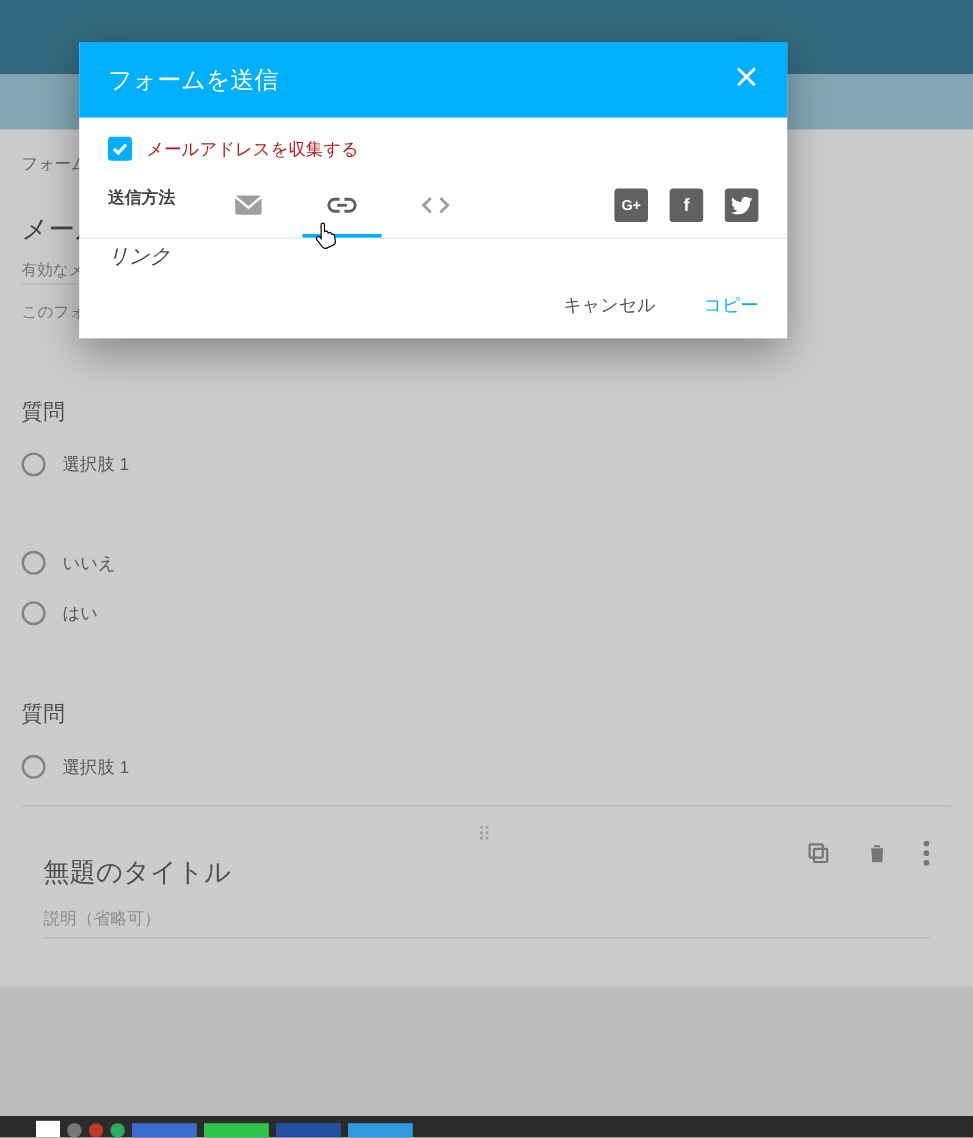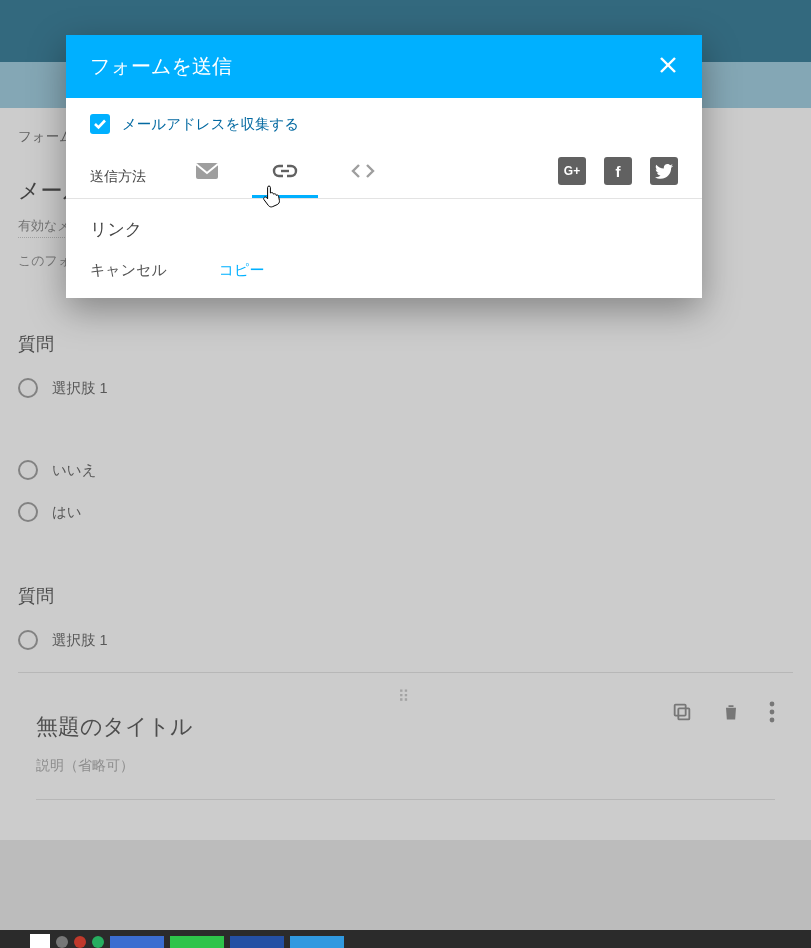--- a/index.html
+++ b/index.html
@@ -60,91 +60,91 @@
   .drag-dots {
     text-align:center; letter-spacing:4px; color:#bbb; font-size:16px;
     padding-top:4px;
   }
   .card-title-input {
     border:none; border-bottom:1px solid transparent;
     font-size:22px; color:#333; width:70%; padding:6px 0;
   }
   .card-desc {
     display:block; width:100%;
-    font-size:14px; color:#999; padding:8px 0 24px 0;
+    font-size:14px; color:#999; padding:8px 0 6px 0;
     border-bottom:1px solid #ddd;
   }
   .card-actions {
     position:absolute; right:18px; top:28px;
     display:flex; gap:28px; align-items:center;
   }
 
   
   .scrim {
     position:absolute; inset:0; background:rgba(120,120,120,0.38);
   }
 
   
   .modal {
     position:absolute;
     left: 66px; top: 35px;
-    width: 636px;
+    width: 590px;
     background:#fff;
     box-shadow: 0 12px 34px rgba(0,0,0,0.35);
     z-index: 10;
   }
   .modal-head {
     background:#00b0ff;
     color:#fff;
     padding: 18px 24px;
     display:flex; justify-content:space-between; align-items:center;
   }
   .modal-head h2 { font-weight:400; font-size:20px; }
   .modal-body { padding: 16px 24px 18px 24px; }
-  .collect-row { display:flex; align-items:center; gap:12px; font-size:14.5px; color:#0369a1;}
+  .collect-row { display:flex; align-items:center; gap:12px; font-size:14.5px; color:#b91c1c;}
   .chk {
     width:20px; height:20px; border-radius:3px; background:#00b0ff;
     display:flex; align-items:center; justify-content:center;
   }
   .tabs-row {
     display:flex; align-items:center; justify-content:space-between;
     margin-top: 22px;
   }
-  .tabs-left { display:flex; align-items:flex-end; gap:44px; }
+  .tabs-left { display:flex; align-items:flex-start; gap:44px;font-weight:bold; }
   .method-label { font-size:14px; color:#444; }
   .tab-icon { color:#9e9e9e; display:flex; align-items:center; justify-content:center; width:34px; height:30px; }
   .tab-active { position:relative; color:#616161; }
   .tab-active::after {
     content:""; position:absolute; left:-16px; right:-16px; bottom:-12px;
     height:3px; background:#00b0ff;
   }
   .tabs-right { display:flex; gap:18px; }
   .social-sq {
     width:28px; height:28px; background:#616161; border-radius:3px;
     display:flex; align-items:center; justify-content:center; color:#fff;
     font-family: Arial, sans-serif; font-weight:bold; font-size:15px;
   }
   .hr { height:1px; background:#e3e3e3; margin: 12px -24px 0 -24px; }
-  .link-title { font-size:17px; color:#444; margin-top:19px; }
+  .link-title { font-size:17px; color:#444; margin-top:3px;font-style:italic; }
   .url-row {
     margin-top:14px; padding-bottom:6px; border-bottom:1px solid #ddd;
     display:flex; align-items:center; gap:6px;
   }
   .url-prefix { font-size:15.5px; color:#333; padding-right:30px; }
   .blur-chunks { display:flex; gap:6px; flex:1; }
   .blur-chunks span { height:18px; display:inline-block; }
   .shorten-row {
     display:flex; align-items:center; gap:12px; margin-top:14px;
     font-size:14.5px; color:#444;
   }
   .chk-empty {
     width:20px; height:20px; border:2px solid #777; border-radius:3px;
   }
   .modal-actions {
-    display:flex; justify-content:flex-start; gap:52px;
+    display:flex; justify-content:flex-end; gap:40px;
     margin-top:20px; font-size:15px;
   }
   .btn-text { color:#555; cursor:pointer; }
   .btn-accent { color:#00b0ff; font-weight:500; cursor:pointer; }
 
   .cursor-hand {
     position:absolute; left:262px; top:184px; z-index:20;
     font-size:20px; color:#222;
   }
   .taskbar {

